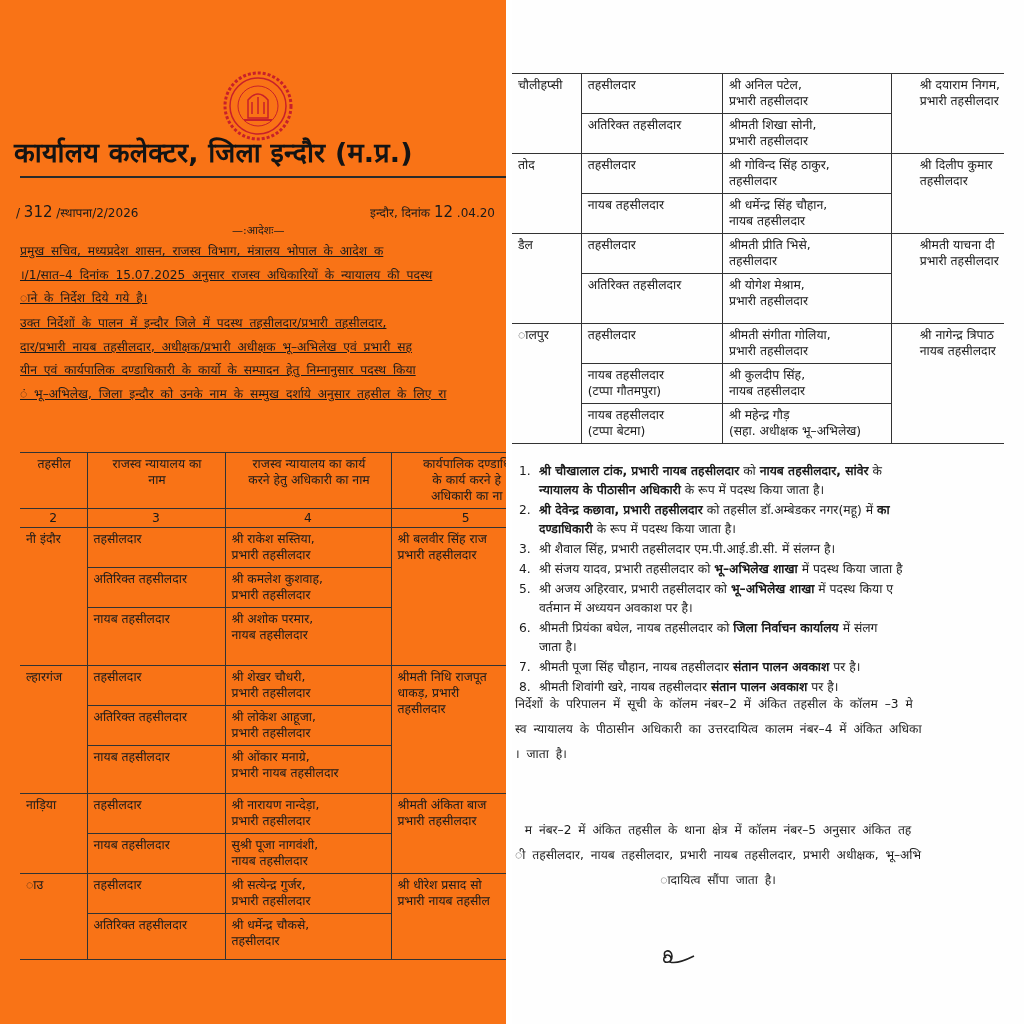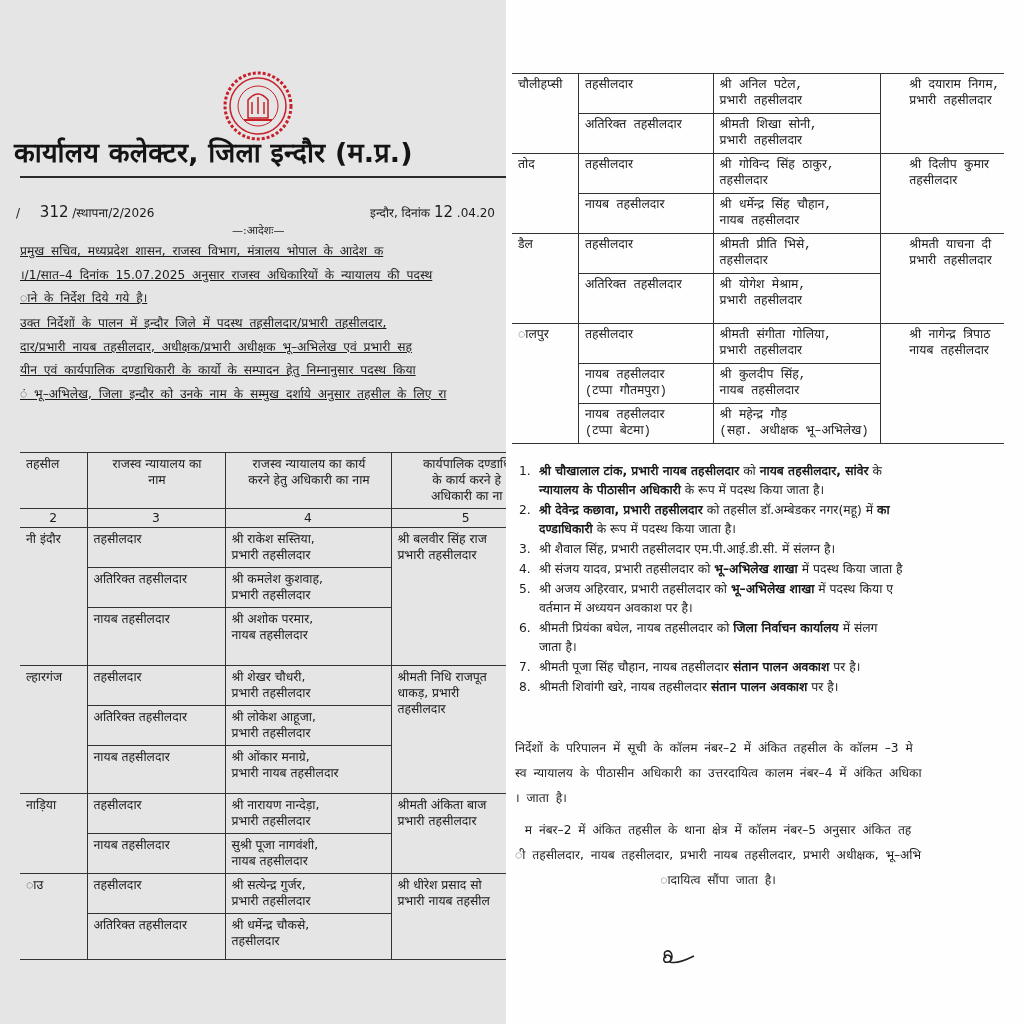--- a/index.html
+++ b/index.html
@@ -1,28 +1,28 @@
 <!DOCTYPE html>
 <html><head>
 <meta charset="utf-8">
 <style>
   * { box-sizing: border-box; margin: 0; padding: 0; }
   html, body { width: 1024px; height: 1024px; background: #ffffff; overflow: hidden; }
   body { position: relative; font-family: "DejaVu Sans", "Liberation Sans", sans-serif; color: #1a1a1a; }
 
-  .page { position: absolute; top: 0; height: 1024px; overflow: hidden; background: #e5e5e5; }
+  .page { position: absolute; top: 0; height: 1024px; overflow: hidden; background: #f97316; }
   #left-page { left: 0; width: 506px; }
-  #right-page { left: 512px; width: 512px; background: #fefefe; font-family: Liberation Mono, monospace; }
+  #right-page { left: 512px; width: 512px; background: #fefefe; }
 
   
   .seal { position: absolute; left: 222px; top: 70px; width: 72px; height: 72px; }
   .title { position: absolute; left: 14px; top: 133px; width: 520px; font-size: 27px; font-weight: bold; letter-spacing: 0.2px; white-space: nowrap; color: #141414; }
   .hrule { position: absolute; left: 20px; top: 176px; width: 490px; height: 2px; background: #2a2a2a; }
   .order-ref { position: absolute; left: 16px; top: 203px; font-size: 12px; white-space: nowrap; }
-  .order-ref .num { font-size: 15px; margin-left: 16px; }
+  .order-ref .num { font-size: 15px; }
   .order-date { position: absolute; left: 370px; top: 203px; font-size: 12px; white-space: nowrap; }
   .order-date .num { font-size: 15px; }
   .order-head { position: absolute; left: 232px; top: 222px; font-size: 11px; white-space: nowrap; }
   .para { position: absolute; left: 20px; font-size: 12.2px; line-height: 23.5px; white-space: nowrap; word-spacing: 3px; text-decoration: underline; }
   #para1 { top: 240px; }
   #para2 { top: 312px; }
 
   
   table { border-collapse: collapse; position: absolute; font-size: 12.3px; line-height: 16px; }
   td, th { border: 1.3px solid #333; vertical-align: top; padding: 3px 4px 4px 6px; font-weight: normal; text-align: left; white-space: nowrap; }
@@ -40,21 +40,21 @@
   #right-table .col-court { width: 143px; }
   #right-table .col-officer { width: 170px; }
   #right-table .col-exec { width: 109px; border-right: none; padding-left: 28px; }
 
   .list { position: absolute; left: 515px; top: 462px; width: 515px; font-size: 12.3px; line-height: 19px; }
   .list-item { position: relative; padding-left: 24px; margin-bottom: 1px; white-space: nowrap; }
   .list-item .n { position: absolute; left: 4px; }
   .b { font-weight: bold; }
 
   .para-r { position: absolute; left: 515px; font-size: 12.2px; line-height: 25px; white-space: nowrap; word-spacing: 3px; }
-  #para3 { top: 736px; }
+  #para3 { top: 692px; }
   #para4 { top: 818px; text-align: center; }
   .signature { position: absolute; left: 658px; top: 946px; width: 40px; height: 22px; }
 </style>
 </head>
 <body>
 
 <div id="left-page" class="page">
   <svg class="seal" viewBox="0 0 72 72">
     <g fill="none" stroke="#c8202a">
       <circle cx="36" cy="36" r="33" stroke-width="3" stroke-dasharray="3 2"></circle>
@@ -85,21 +85,21 @@
   <div class="para" id="para2">
     <div>          उक्त निर्देशों के पालन में इन्दौर जिले में पदस्थ तहसीलदार/प्रभारी तहसीलदार, </div>
     <div>दार/प्रभारी नायब तहसीलदार, अधीक्षक/प्रभारी अधीक्षक भू–अभिलेख एवं प्रभारी सह</div>
     <div>यीन एवं कार्यपालिक दण्डाधिकारी के कार्यो के सम्पादन हेतु निम्नानुसार पदस्थ किया</div>
     <div>ं भू–अभिलेख, जिला इन्दौर को उनके नाम के सम्मुख दर्शाये अनुसार तहसील के लिए रा</div>
   </div>
 
   <table id="left-table">
     <tbody>
         <tr>
-      <th class="col-tehsil" style="text-align:left">तहसील</th>
+      <th class="col-tehsil" style="text-align:center">तहसील</th>
       <th class="col-court">
             <div>राजस्व न्यायालय का</div>
             <div>नाम</div>
           </th>
       <th class="col-officer">
             <div>राजस्व न्यायालय का कार्य</div>
             <div>करने हेतु अधिकारी का नाम</div>
           </th>
       <th class="col-exec" style="border-right:none">
             <div>कार्यपालिक दण्डाधि</div>

